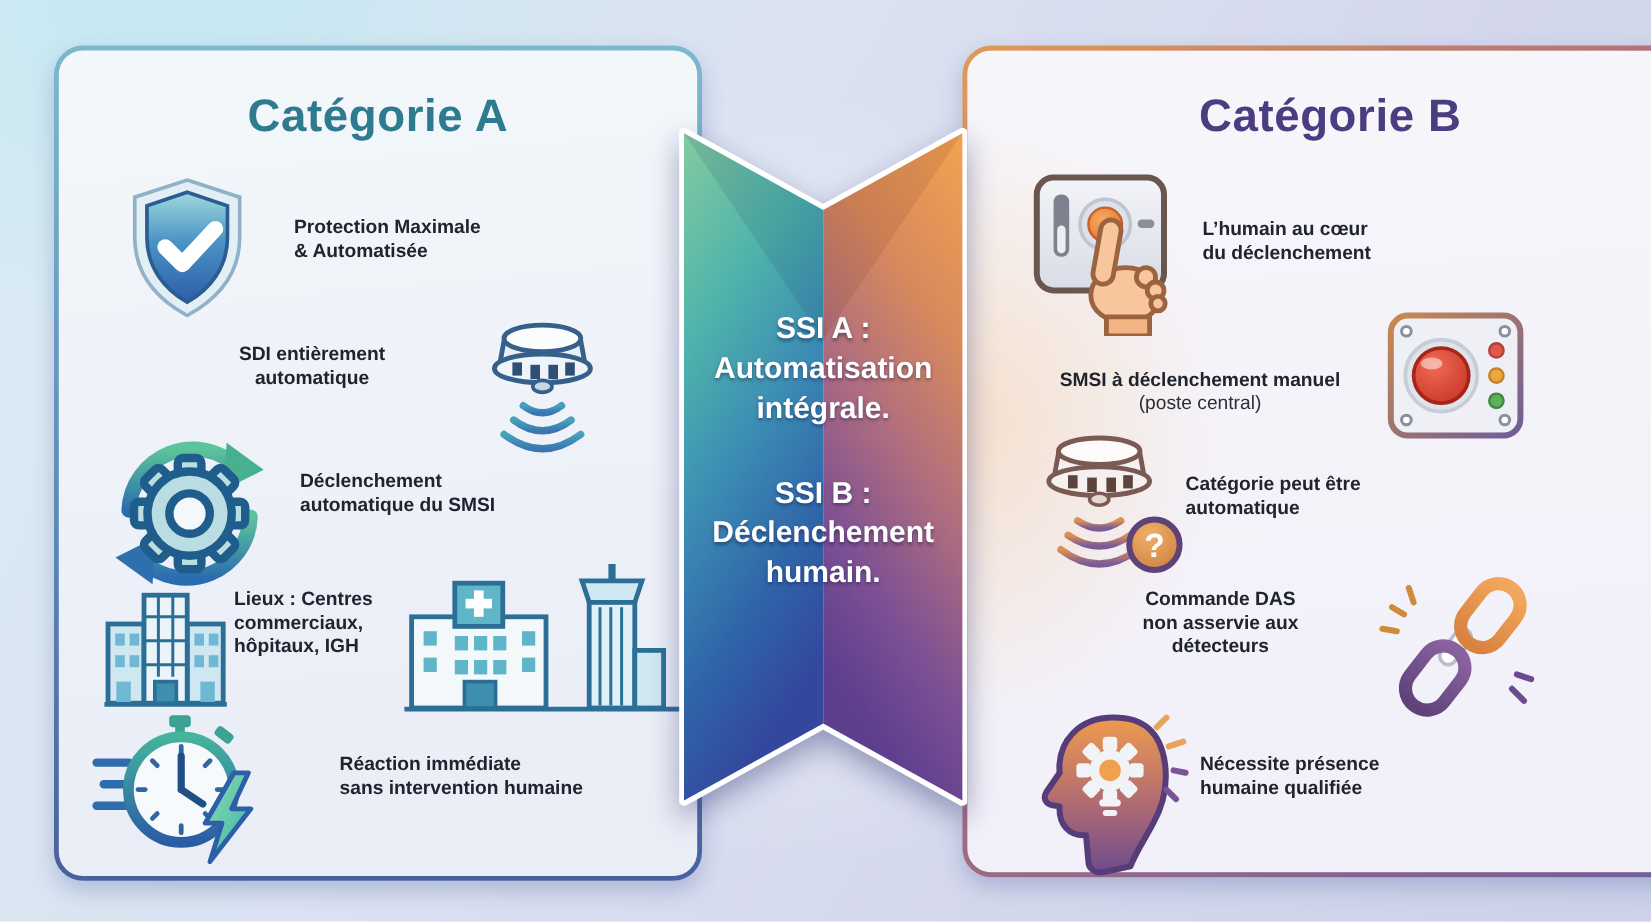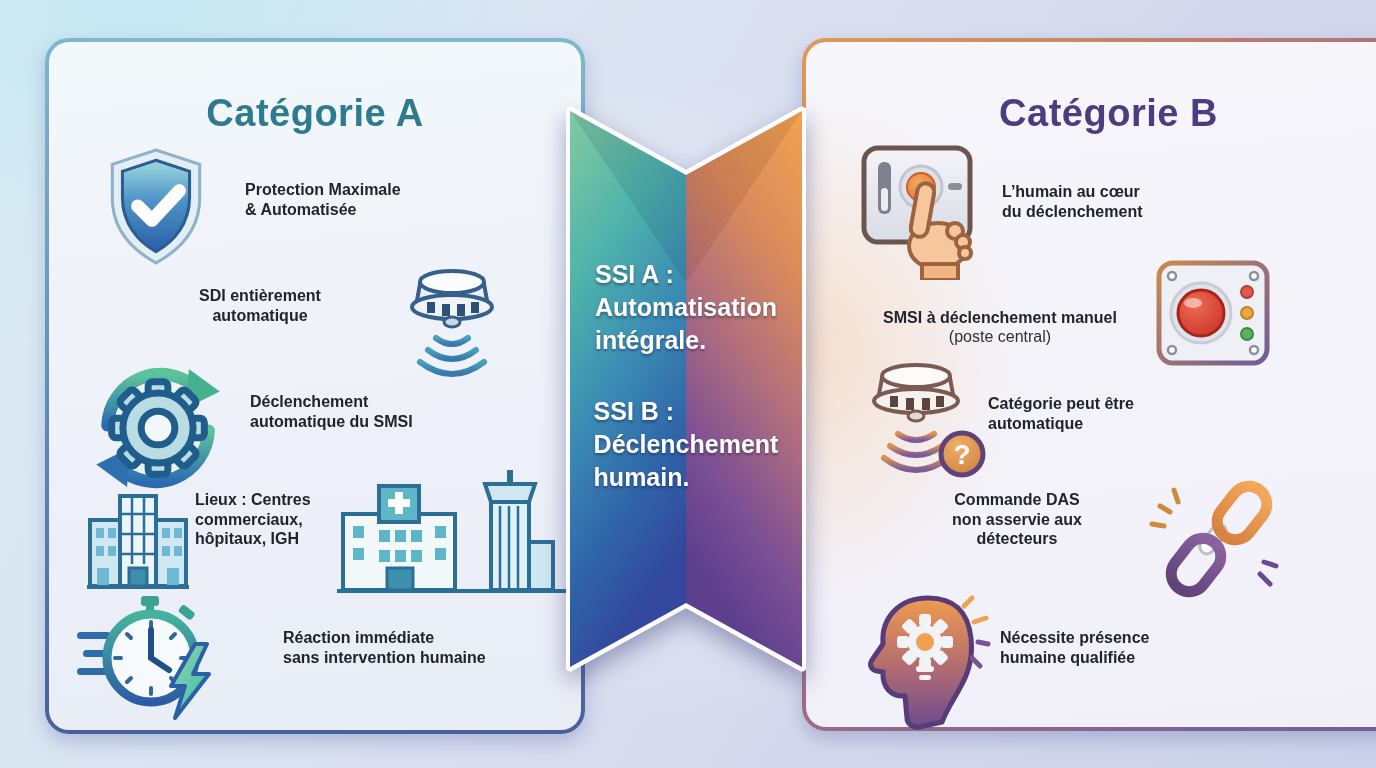--- a/index.html
+++ b/index.html
@@ -14,36 +14,36 @@
   }
   .card{position:absolute;border-radius:24px;box-shadow:0 8px 18px rgba(75,95,160,.30);}
   .card-border{position:absolute;inset:0;border-radius:24px;}
   .card-inner{position:absolute;inset:4px;border-radius:20px;}
   #card-a .card-border{background:linear-gradient(180deg,#7db8cd 0%,#5e8bb8 55%,#48609e 100%);}
   #card-a .card-inner{background:linear-gradient(175deg,#f3f8fb 0%,#edf0f8 60%,#e9edf6 100%);}
   #card-b .card-border{background:linear-gradient(140deg,#e09a56 0%,#a96f7e 45%,#6f5d9a 100%);}
   #card-b .card-inner{background:
       radial-gradient(300px 360px at 0% 45%, rgba(246,195,140,.40), rgba(246,195,140,0) 70%),
       linear-gradient(175deg,#f7f6fb 0%,#f1eff8 100%);}
-  .panel-title{position:absolute;top:54px;left:0;width:100%;text-align:center;
+  .panel-title{position:absolute;top:38px;left:0;width:100%;text-align:center;
     font-size:38px;font-weight:bold;letter-spacing:.5px;}
   #card-a .panel-title{color:#2e7b8f;}
   #card-b .panel-title{color:#4c3c80;}
   .item-text{position:absolute;font-size:16px;font-weight:bold;color:#20242f;
     line-height:1.22;white-space:pre-line;}
   .item-text .n{font-weight:normal;color:#2a2f3a;}
   .align-right{text-align:center;}
   .align-center{text-align:center;}
   .icon{position:absolute;}
   .icon svg{width:100%;height:100%;display:block;}
   #ribbon{position:absolute;left:566px;top:103px;width:240px;height:572px;z-index:5;}
   #ribbon svg{position:absolute;inset:0;filter:drop-shadow(0 10px 12px rgba(55,60,120,.45));}
   #ribbon-text{position:absolute;inset:0;display:flex;flex-direction:column;justify-content:center;
     align-items:center;gap:38px;padding-bottom:26px;z-index:2;}
-  .ribbon-block{color:#ffffff;font-size:25px;font-weight:bold;line-height:1.32;
+  .ribbon-block{color:#ffffff;font-size:25px;font-weight:bold;text-align:center;line-height:1.32;
     white-space:pre-line;text-shadow:0 2px 3px rgba(15,20,60,.45);}
 </style>
 </head>
 <body>
 
 <div class="card" id="card-a" style="left:45px;top:38px;width:540px;height:696px;">
   <div class="card-border"></div>
   <div class="card-inner"></div>
 
   <div class="panel-title">Catégorie A</div>

